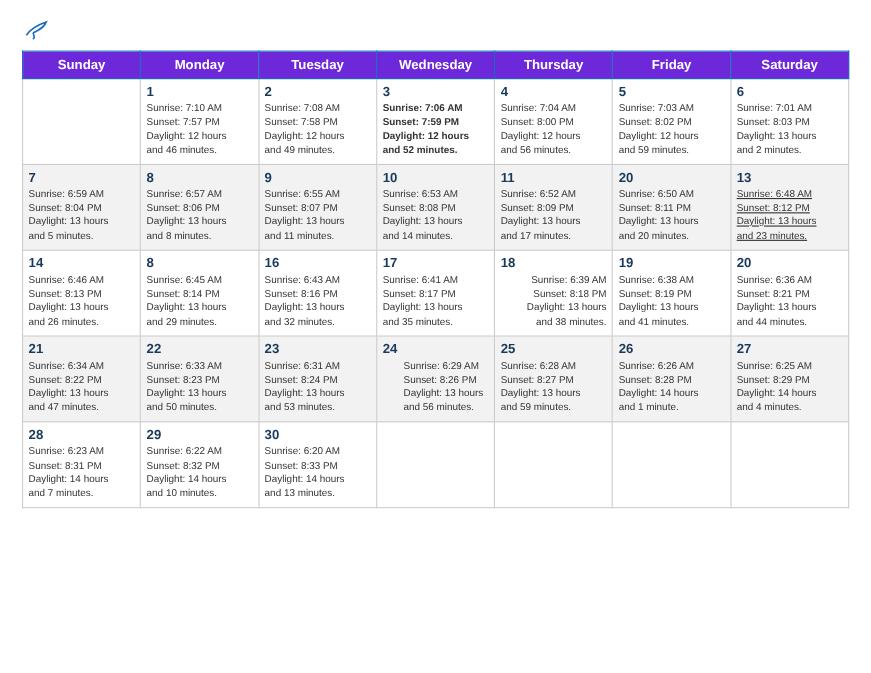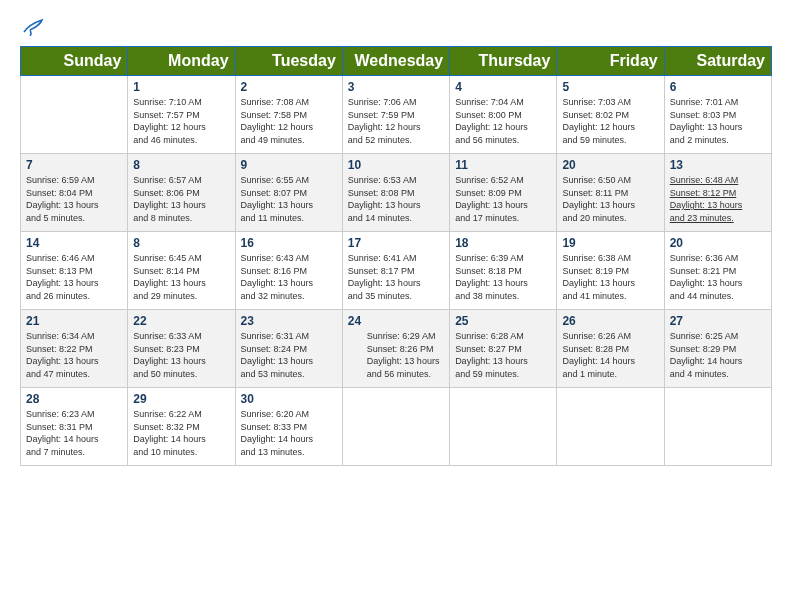--- a/index.html
+++ b/index.html
@@ -52,25 +52,25 @@
     .location {
       font-size: 14px;
       color: #444;
     }
     .calendar-table {
       width: 100%;
       border-collapse: collapse;
       font-size: 10px;
     }
     .calendar-table thead tr th {
-      background: #4d7c0f;
+      background: #6d28d9;
       color: #fff;
-      text-align: right;
+      text-align: center;
       padding: 5px 6px;
-      font-size: 16px;
+      font-size: 12px;
       font-weight: bold;
       border: 1px solid #1a6abf;
     }
     .calendar-table tbody tr td {
       border: 1px solid #ccc;
       vertical-align: top;
       padding: 4px 5px;
       width: calc(100% / 7);
       min-height: 70px;
       height: 78px;
@@ -141,21 +141,21 @@
           </td>
           <td>
             <div class="day-number">2</div>
             <div class="day-info" style="white-space: pre-line;">Sunrise: 7:08 AM
 Sunset: 7:58 PM
 Daylight: 12 hours
 and 49 minutes.</div>
           </td>
           <td>
             <div class="day-number">3</div>
-            <div class="day-info" style="white-space: pre-line;">Sunrise: 7:06 AM
+            <div class="day-info" style="white-space: pre-line; font-weight: bold;">Sunrise: 7:06 AM
 Sunset: 7:59 PM
 Daylight: 12 hours
 and 52 minutes.</div>
           </td>
           <td>
             <div class="day-number">4</div>
             <div class="day-info" style="white-space: pre-line;">Sunrise: 7:04 AM
 Sunset: 8:00 PM
 Daylight: 12 hours
 and 56 minutes.</div>
@@ -250,21 +250,21 @@
           </td>
           <td>
             <div class="day-number">17</div>
             <div class="day-info" style="white-space: pre-line;">Sunrise: 6:41 AM
 Sunset: 8:17 PM
 Daylight: 13 hours
 and 35 minutes.</div>
           </td>
           <td>
             <div class="day-number">18</div>
-            <div class="day-info" style="white-space: pre-line;">Sunrise: 6:39 AM
+            <div class="day-info" style="white-space: pre-line; text-align: right;">Sunrise: 6:39 AM
 Sunset: 8:18 PM
 Daylight: 13 hours
 and 38 minutes.</div>
           </td>
           <td>
             <div class="day-number">19</div>
             <div class="day-info" style="white-space: pre-line;">Sunrise: 6:38 AM
 Sunset: 8:19 PM
 Daylight: 13 hours
 and 41 minutes.</div>

